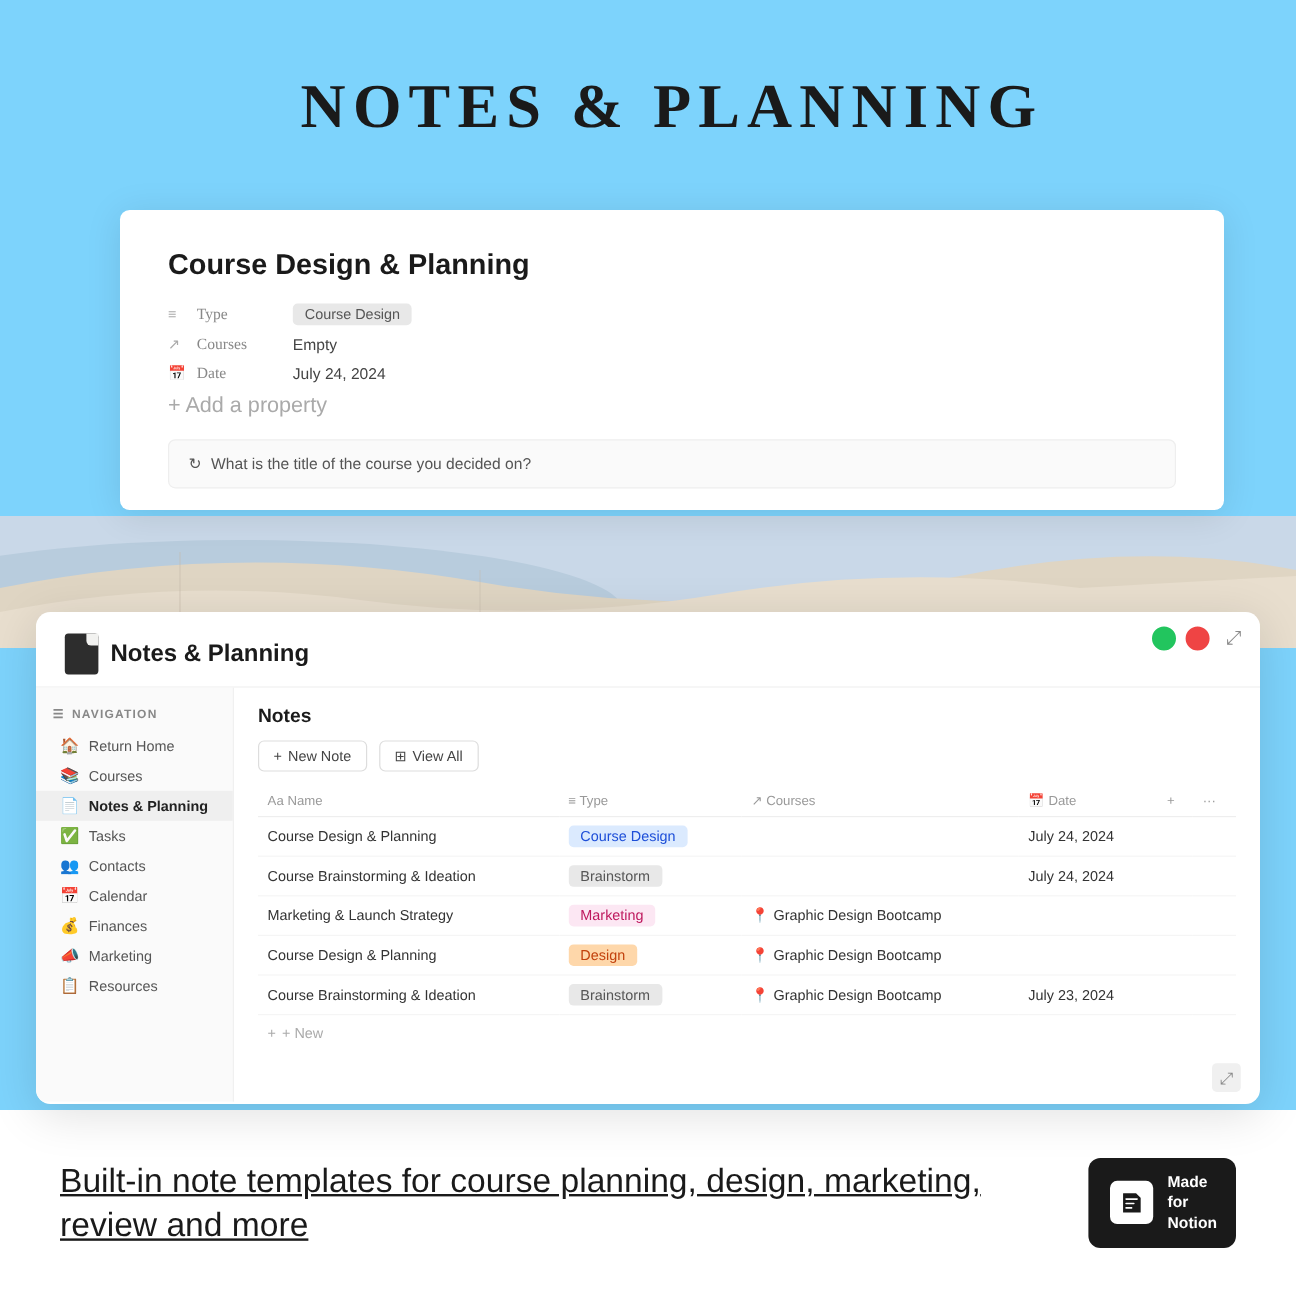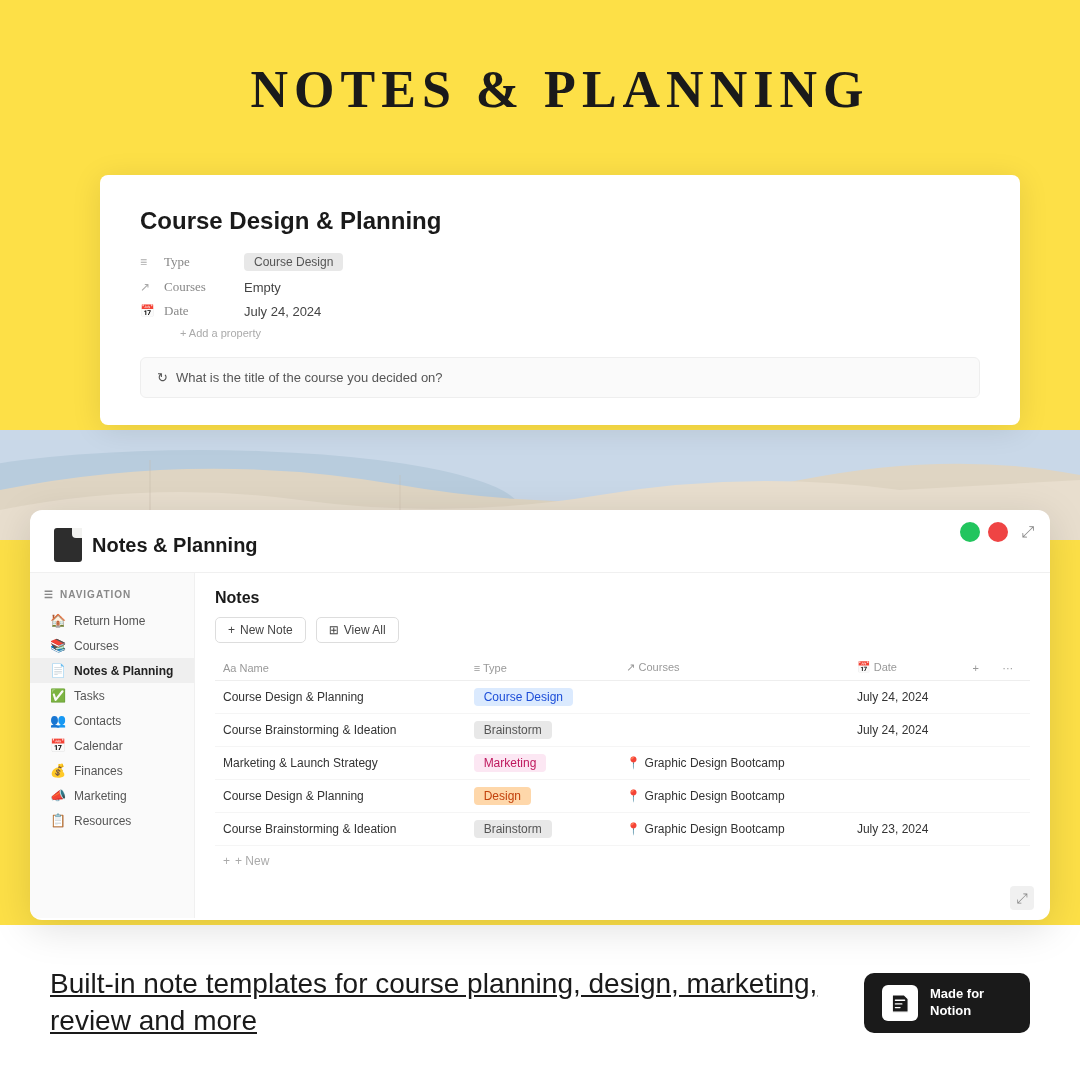--- a/index.html
+++ b/index.html
@@ -7,21 +7,21 @@
       font-family: -apple-system, BlinkMacSystemFont, 'Segoe UI', sans-serif;
       background: #f5f5f5;
       width: 1080px;
       height: 1080px;
       overflow: hidden;
       position: relative;
     }
 
     
     .page-bg {
-      background: #fde047;
+      background: #7dd3fc;
       width: 1080px;
       height: 1080px;
       position: relative;
       padding-left: 40px;
     }
 
     
     .main-title {
       text-align: center;
       padding-top: 60px;
@@ -90,23 +90,22 @@
       font-weight: 500;
     }
 
     .tag-gray { background: #e8e8e8; color: #555; }
     .tag-blue { background: #dbeafe; color: #1d4ed8; }
     .tag-orange { background: #fed7aa; color: #c2410c; }
     .tag-pink { background: #fce7f3; color: #be185d; }
 
     .add-property {
       color: #aaa;
-      font-size: 11px;
+      font-size: 18px;
       margin-top: 4px;
-      margin-left: 40px;
     }
 
     .question-block {
       margin-top: 18px;
       background: #fafafa;
       border: 1px solid #eee;
       border-radius: 6px;
       padding: 12px 16px;
     }
 
@@ -346,21 +345,21 @@
     
     .notion-badge {
       background: #1a1a1a;
       color: #fff;
       border-radius: 10px;
       padding: 12px 18px;
       display: flex;
       align-items: center;
       gap: 12px;
       flex-shrink: 0;
-      width: 166px;
+      width: 123px;
     }
 
     .notion-logo {
       width: 36px;
       height: 36px;
       background: #fff;
       border-radius: 6px;
       display: flex;
       align-items: center;
       justify-content: center;

